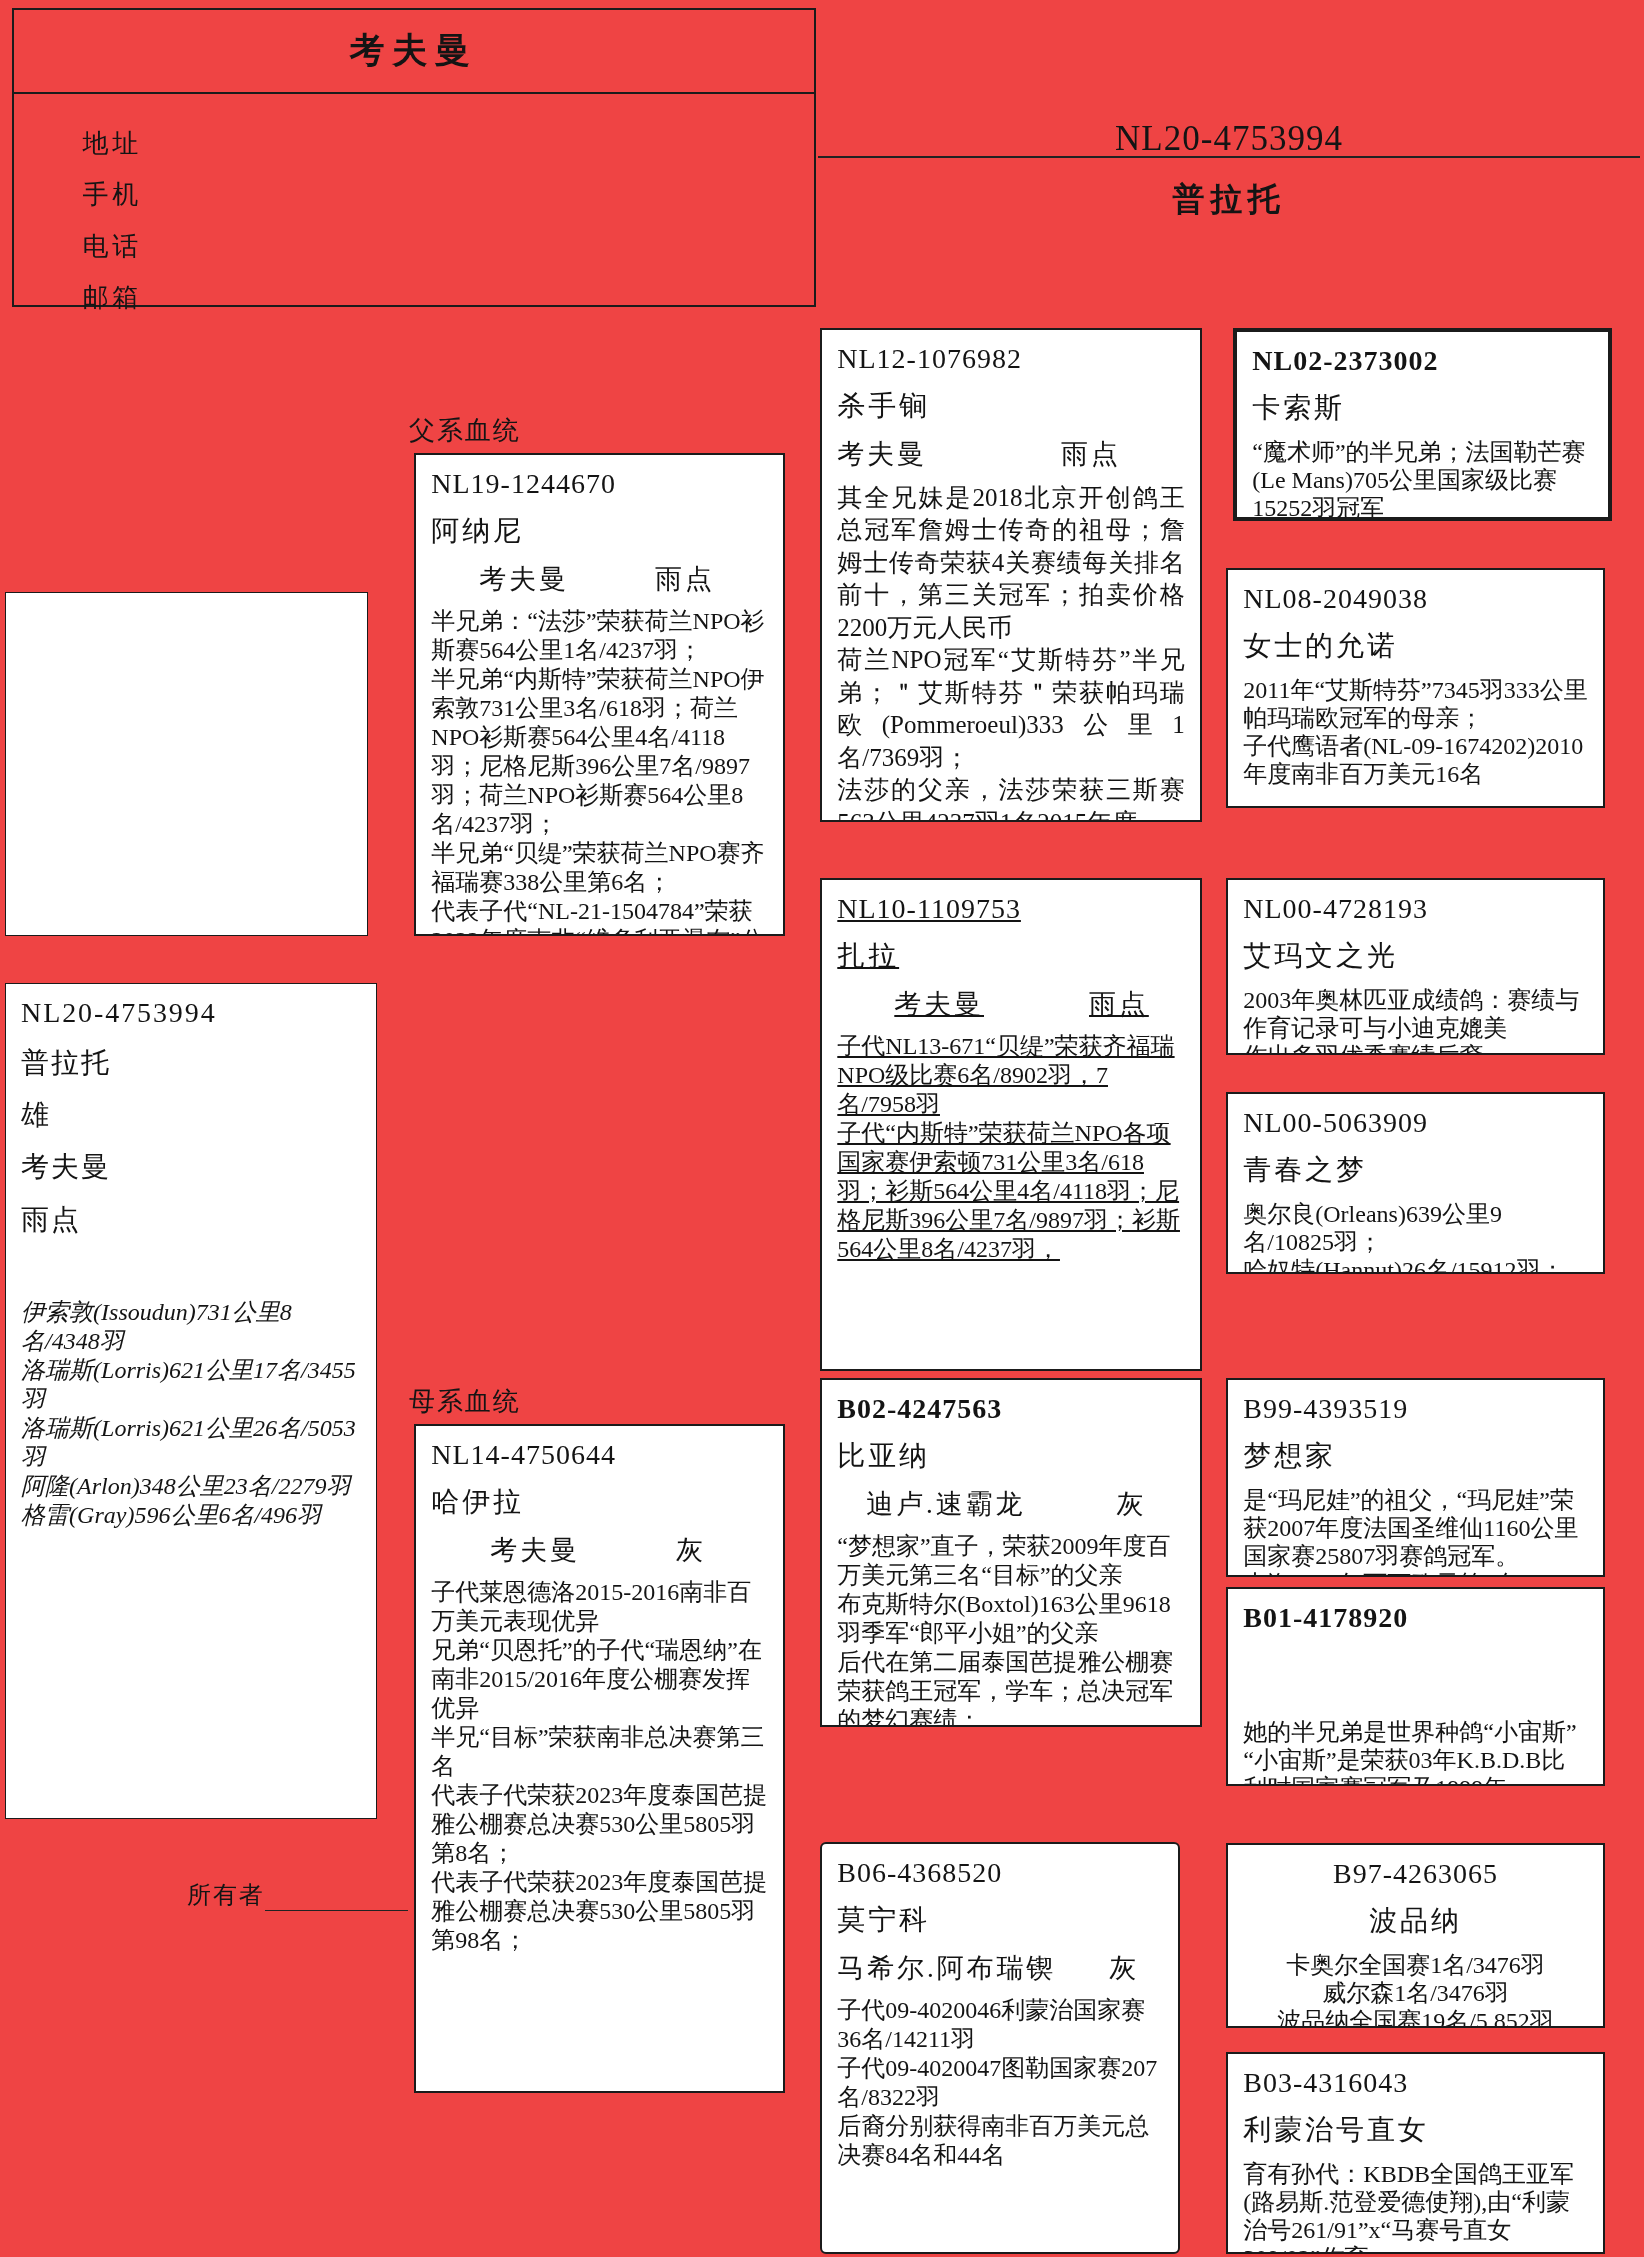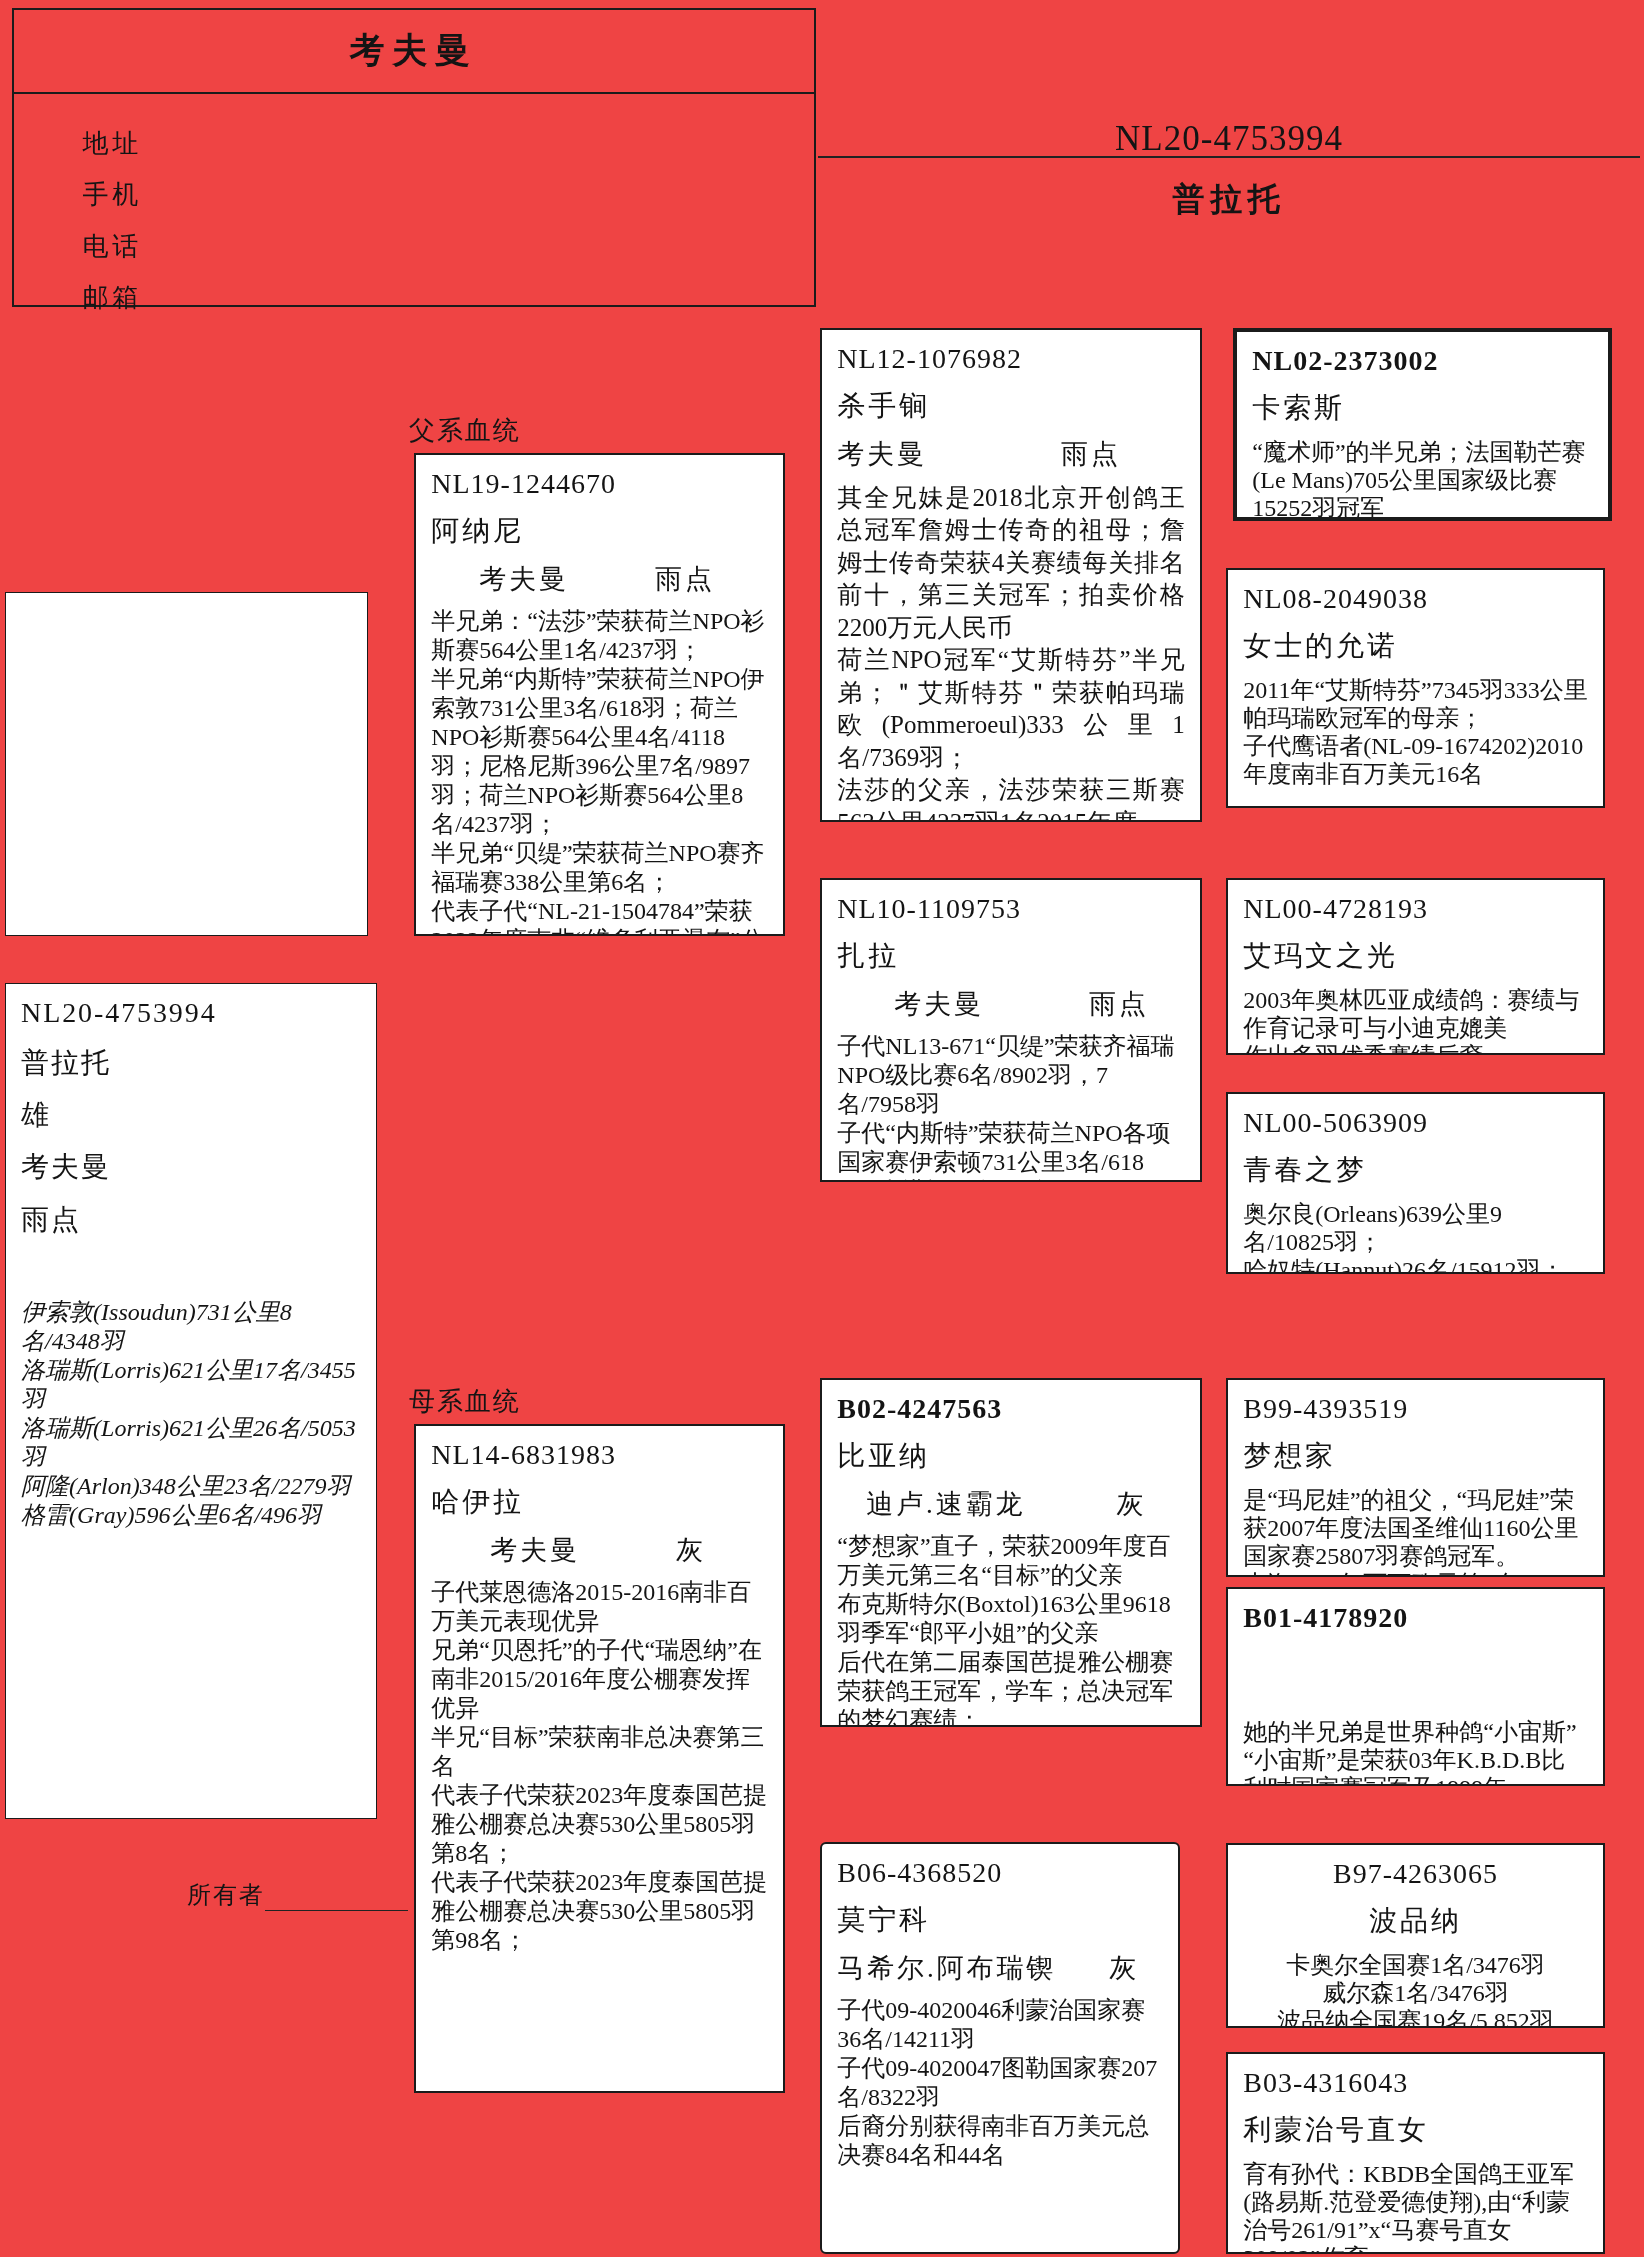--- a/index.html
+++ b/index.html
@@ -83,21 +83,21 @@
     <div class="desc">
         <div class="dline">半兄弟：“法莎”荣获荷兰NPO衫斯赛564公里1名/4237羽；</div>
         <div class="dline">半兄弟“内斯特”荣获荷兰NPO伊索敦731公里3名/618羽；荷兰NPO衫斯赛564公里4名/4118羽；尼格尼斯396公里7名/9897羽；荷兰NPO衫斯赛564公里8名/4237羽；</div>
         <div class="dline">半兄弟“贝缇”荣获荷兰NPO赛齐福瑞赛338公里第6名；</div>
         <div class="dline">代表子代“NL-21-1504784”荣获2022年度南非“维多利亚瀑布”公棚赛总决赛698公里32名，赢得指定鸽奖金15000美元；</div>
       </div>
   </div>
 
   <div class="abs sec-label" style="left:409px;top:1384px;">母系血统</div>
   <div class="pbox" style="left:414px;top:1424px;width:371px;height:669px;">
-    <div class="ring">NL14-6831983</div>
+    <div class="ring">NL14-4750644</div>
     <div class="pname">哈伊拉</div>
     <div class="strainline" style="padding-left:59px;">
       <span>考夫曼</span><span style="margin-left:96px;">灰</span>
     </div>
     <div class="desc">
         <div class="dline">子代莱恩德洛2015-2016南非百万美元表现优异</div>
         <div class="dline">兄弟“贝恩托”的子代“瑞恩纳”在南非2015/2016年度公棚赛发挥优异</div>
         <div class="dline">半兄“目标”荣获南非总决赛第三名</div>
         <div class="dline">代表子代荣获2023年度泰国芭提雅公棚赛总决赛530公里5805羽第8名；</div>
         <div class="dline">代表子代荣获2023年度泰国芭提雅公棚赛总决赛530公里5805羽第98名；</div>
@@ -110,21 +110,21 @@
     <div class="strainline">
       <span>考夫曼</span><span style="margin-left:134px;">雨点</span>
     </div>
     <div class="desc big">
         <div class="dline">其全兄妹是2018北京开创鸽王总冠军詹姆士传奇的祖母；詹姆士传奇荣获4关赛绩每关排名前十，第三关冠军；拍卖价格2200万元人民币</div>
         <div class="dline">荷兰NPO冠军“艾斯特芬”半兄弟；＂艾斯特芬＂荣获帕玛瑞欧(Pommeroeul)333公里1名/7369羽；</div>
         <div class="dline">法莎的父亲，法莎荣获三斯赛563公里4237羽1名2015年度</div>
       </div>
   </div>
 
-  <div class="pbox" style="left:820px;top:878px;width:382px;height:304px;">
+  <div class="pbox" style="left:820px;top:878px;width:382px;height:493px;text-decoration:underline;">
     <div class="ring">NL10-1109753</div>
     <div class="pname">扎拉</div>
     <div class="strainline" style="padding-left:57px;">
       <span>考夫曼</span><span style="margin-left:105px;">雨点</span>
     </div>
     <div class="desc">
         <div class="dline">子代NL13-671“贝缇”荣获齐福瑞NPO级比赛6名/8902羽，7名/7958羽</div>
         <div class="dline">子代“内斯特”荣获荷兰NPO各项国家赛伊索顿731公里3名/618羽；衫斯564公里4名/4118羽；尼格尼斯396公里7名/9897羽；衫斯564公里8名/4237羽，</div>
       </div>
   </div>

